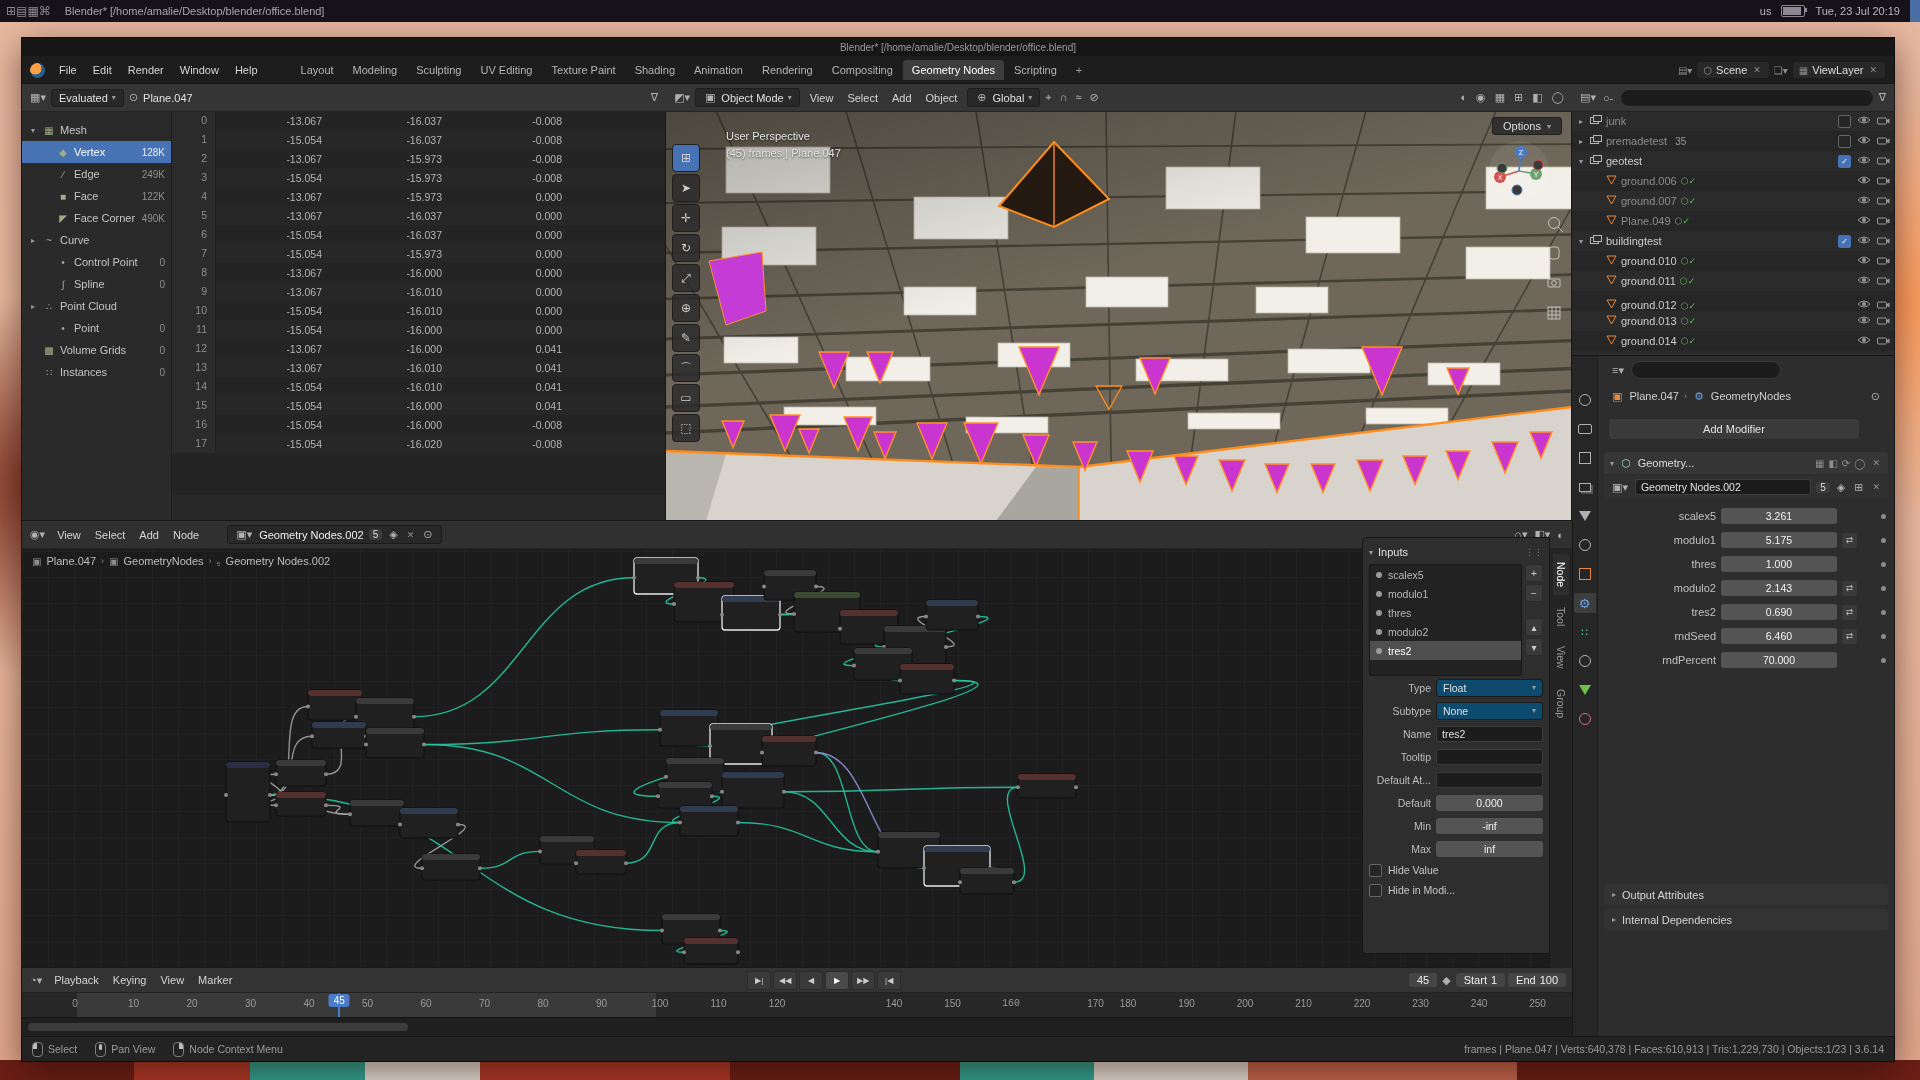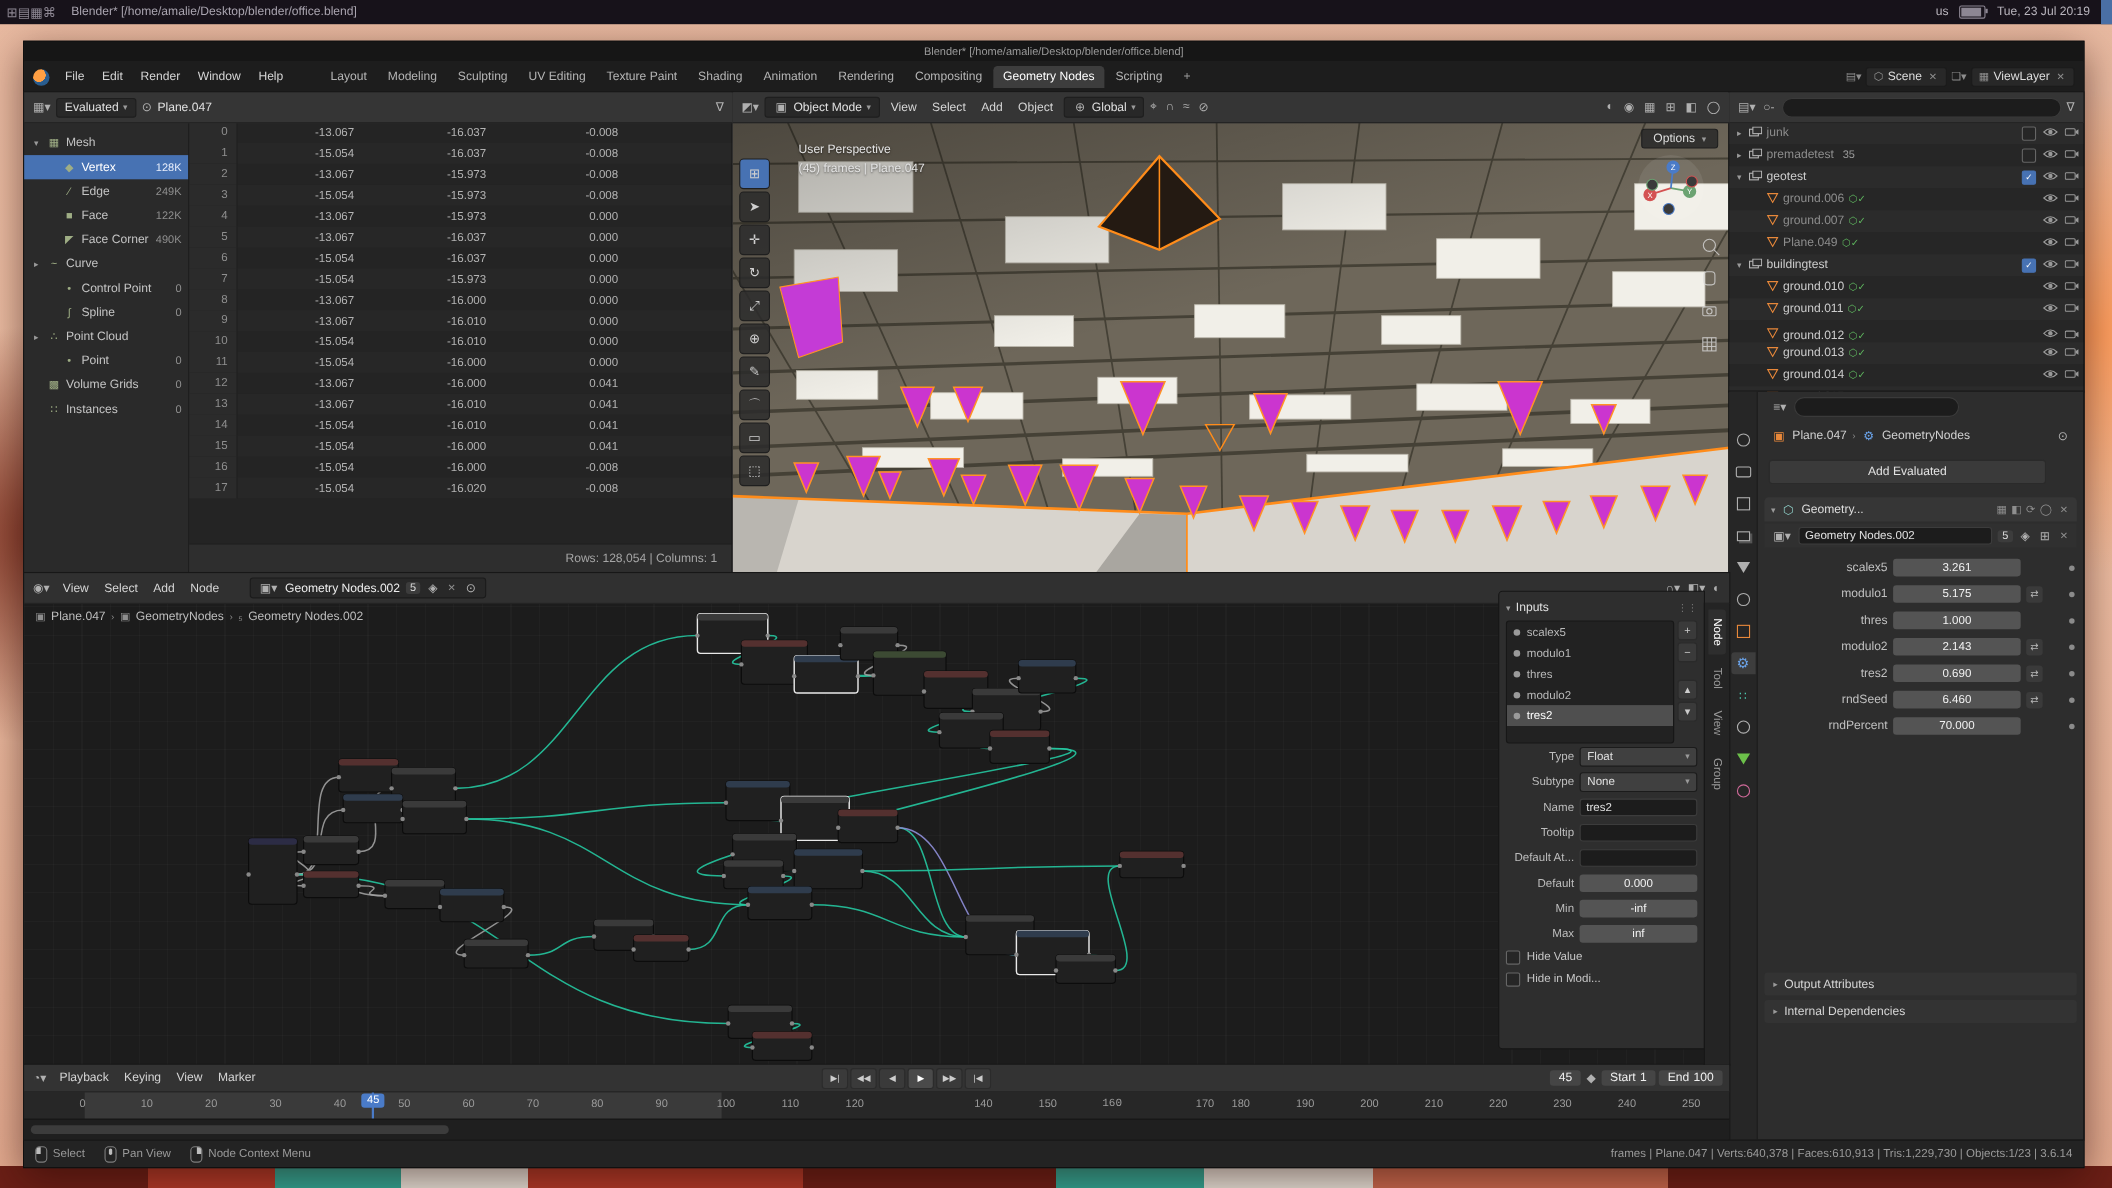--- a/index.html
+++ b/index.html
@@ -119,21 +119,21 @@
   #np-listwrap{display:flex;gap:3px;margin-top:3px}
   #ne-items{flex:1;height:110px;background:#222;border:1px solid #171717;border-radius:3px;overflow:hidden}
   .np-item{height:19px;display:flex;align-items:center;gap:6px;padding:0 6px;color:#b9b9b9;font-size:10.5px}
   .np-item.sel{background:#4f4f4f;color:#fff}
   .np-item .pt{width:6px;height:6px;border-radius:50%;background:#9a9a9a}
   #np-listbtns{display:flex;flex-direction:column;gap:2px}
   .np-btn{width:16px;height:16px;background:#3a3a3a;border:1px solid #2a2a2a;border-radius:3px;color:#ccc;font-size:10px;display:flex;align-items:center;justify-content:center}
   .np-row{height:23px;display:flex;align-items:center;gap:5px}
   .np-label{width:62px;text-align:right;color:#bdbdbd;font-size:10.5px;white-space:nowrap}
   .np-ctrl{flex:1;height:16px}
-  .np-dd{background:#404040;border:1px solid #1b1b1b;border-radius:3px;color:#e0e0e0;font-size:10.5px;display:flex;align-items:center;padding:0 6px;height:16px}
+  .np-dd{background:#0c4a6e;border:1px solid #1b1b1b;border-radius:3px;color:#e0e0e0;font-size:10.5px;display:flex;align-items:center;padding:0 6px;height:16px}
   .np-dd .caret{margin-left:auto}
   .np-txt{background:#1c1c1c;border:1px solid #3c3c3c;border-radius:3px;color:#e0e0e0;font-size:10.5px;padding:0 5px;height:14px;line-height:14px}
   .np-check{height:20px;display:flex;align-items:center;gap:6px;color:#c6c6c6;font-size:10.5px}
   .cbx{width:11px;height:11px;border:1px solid #666;background:#262626;border-radius:2px;display:inline-block}
   #ne-tabs{position:absolute;right:0;top:27px;width:22px;bottom:0;background:#242424;border-left:1px solid #171717;display:flex;flex-direction:column;align-items:center;padding-top:6px;gap:4px;z-index:7}
   .ne-tab{writing-mode:vertical-rl;padding:8px 2px;color:#9a9a9a;font-size:10.5px;border-radius:0 3px 3px 0}
   .ne-tab.active{background:#2e2e2e;color:#fff}
   
   #timeline{left:0;top:930px;width:1550px;height:68px;background:#2b2b2b}
   #timeline .ehdr{height:24px;background:#333}
@@ -432,23 +432,20 @@
           </div>
           <div class="ss-row">
             <span class="idx">17</span>
             <span class="c">-15.054</span>
             <span class="c">-16.020</span>
             <span class="c">-0.008</span>
             <span></span>
           </div>
         </div>
     </div>
-    <div id="ss-foot">
-      <span>Rows: 128,054   |   Columns: 1</span>
-    </div>
   </div>
 
   <div class="ed" id="viewport">
     <div class="ehdr">
       <span class="hic">◩▾</span>
       <span class="dd">
         <span class="hic">▣</span>
         <span>Object Mode</span>
         <span class="caret">▾</span>
       </span>
@@ -936,21 +933,21 @@
       <div class="prow" id="prop-crumb">
         <span class="hic" style="color:#e8883a">▣</span>
         <span>Plane.047</span>
         <span class="crumb-sep">›</span>
         <span class="hic" style="color:#6aa2e8">⚙</span>
         <span>GeometryNodes</span>
         <span class="spacer"></span>
         <span class="hic">⊙</span>
       </div>
       <div id="add-mod">
-        <span>Add Evaluated</span>
+        <span>Add Modifier</span>
       </div>
       <div id="mod-hdr1">
         <span class="caret">▾</span>
         <span class="hic" style="color:#8fd0c9">⬡</span>
         <span>Geometry...</span>
         <span class="spacer"></span>
         <span id="mod-toggles" style="display:flex;gap:4px">
             <span class="dimic">▦</span>
             <span class="dimic">◧</span>
             <span class="dimic">⟳</span>

